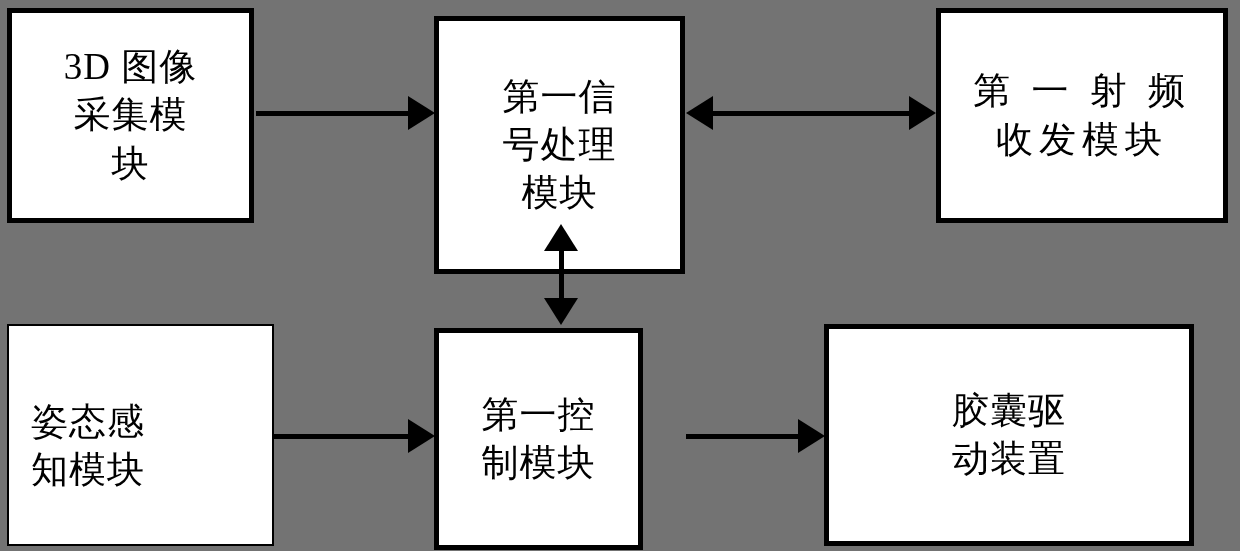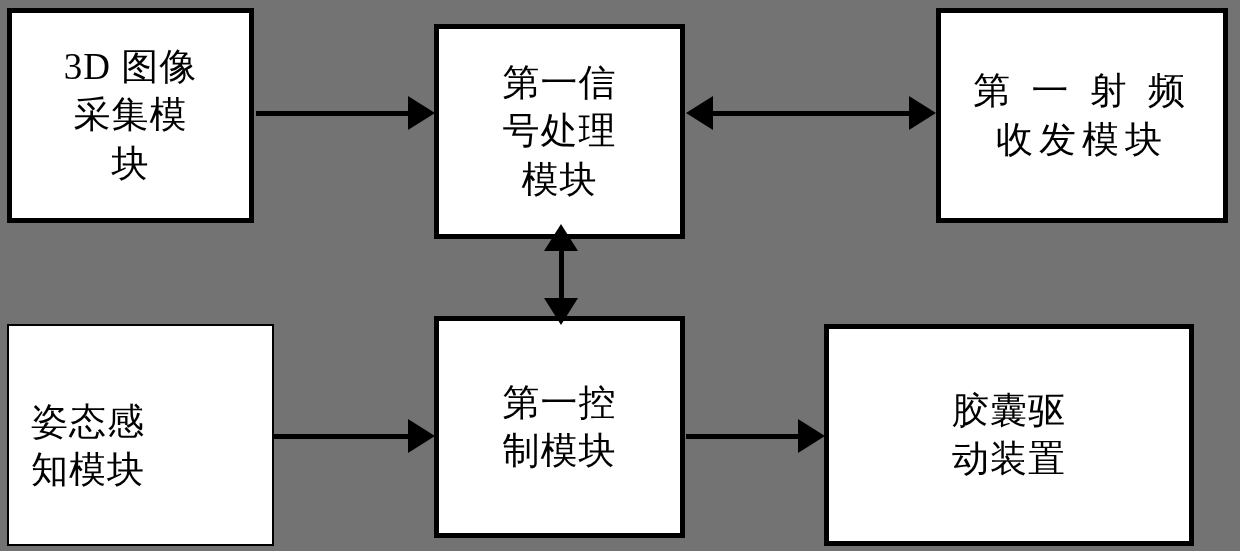--- a/index.html
+++ b/index.html
@@ -93,37 +93,37 @@
 <body>
 
 <div id="diagram-root">
 
   <div class="node" style="left:7px; top:8px; width:247px; height:215px;">
     <span class="node-label">3D 图像
 采集模
 块</span>
   </div>
 
-  <div class="node" style="left:434px; top:24px; width:251px; height:215px;">
+  <div class="node" style="left:434px; top:16px; width:251px; height:258px;">
     <span class="node-label">第一信
 号处理
 模块</span>
   </div>
 
   <div class="node align-center-wide" style="left:936px; top:8px; width:292px; height:215px;">
     <span class="node-label">第 一 射 频
 收发模块</span>
   </div>
 
   <div class="node thin align-top-left" style="left:7px; top:324px; width:267px; height:222px;">
     <span class="node-label left-align">姿态感
 知模块</span>
   </div>
 
-  <div class="node" style="left:434px; top:316px; width:251px; height:222px;">
+  <div class="node" style="left:434px; top:328px; width:209px; height:222px;">
     <span class="node-label">第一控
 制模块</span>
   </div>
 
   <div class="node" style="left:824px; top:324px; width:370px; height:222px;">
     <span class="node-label">胶囊驱
 动装置</span>
   </div>
 
   <div class="conn">

